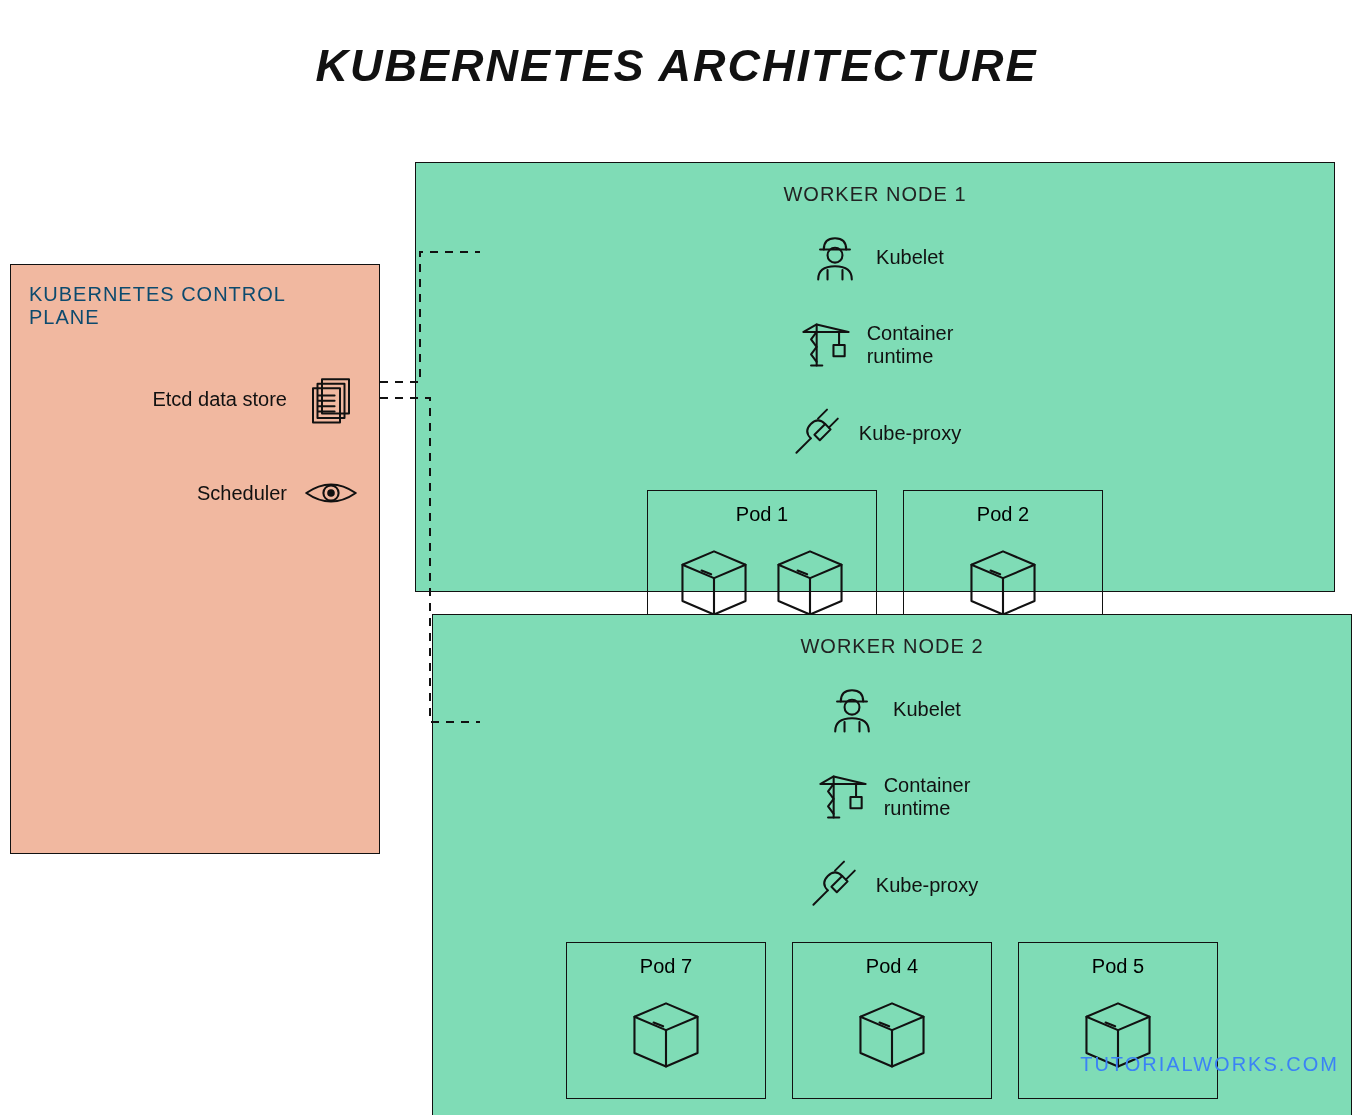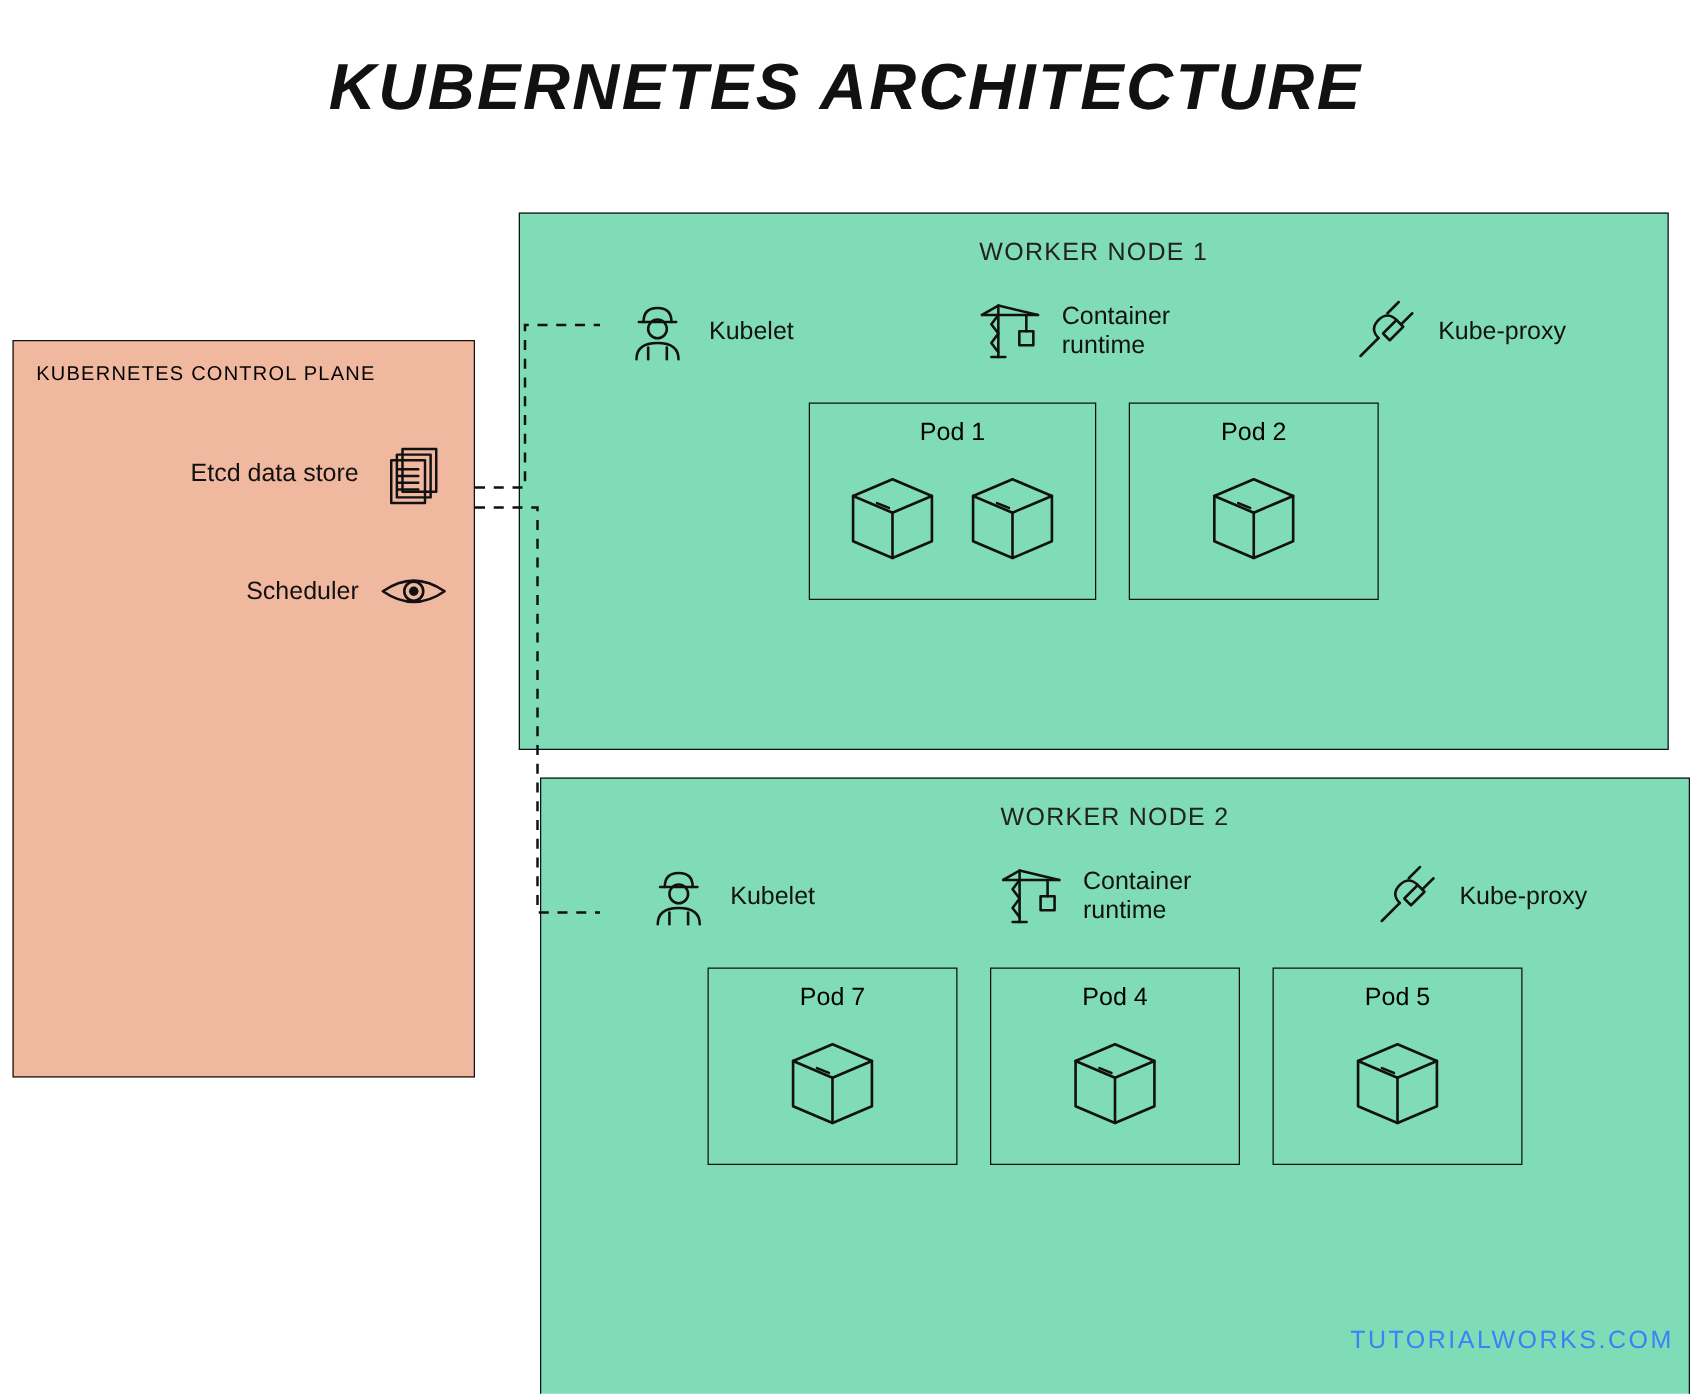--- a/index.html
+++ b/index.html
@@ -6,21 +6,21 @@
     body {
       font-family: -apple-system, BlinkMacSystemFont, "Segoe UI", Helvetica, Arial, sans-serif;
       background: #fff;
       width: 1353px;
       height: 1115px;
       position: relative;
       overflow: hidden;
     }
     .title {
       text-align: center;
-      font-size: 52px;
+      font-size: 45px;
       font-style: italic;
       font-weight: 600;
       letter-spacing: 2px;
       padding: 40px 16px 30px;
       color: #111;
     }
     .canvas {
       position: relative;
       width: 100%;
       height: 960px;
@@ -30,23 +30,23 @@
       position: absolute;
       left: 10px;
       top: 142px;
       width: 370px;
       height: 590px;
       background: #f1b8a0;
       border: 1.5px solid #111;
       padding: 18px;
     }
     .cp-title {
-      font-size: 16px;
+      font-size: 20px;
       letter-spacing: 1px;
-      color: #000000;
+      color: #0c4a6e;
       margin-bottom: 40px;
     }
     .cp-row {
       display: flex;
       align-items: center;
       justify-content: flex-end;
       gap: 14px;
       margin: 34px 0;
     }
     .cp-label {
@@ -75,20 +75,21 @@
       letter-spacing: 1px;
       color: #222;
       margin-bottom: 22px;
     }
     .agents {
       display: flex;
       justify-content: space-around;
       align-items: center;
       gap: 30px;
       margin: 6px 0 28px;
+      flex-direction: column;
     }
     .agent {
       display: flex;
       align-items: center;
       gap: 12px;
     }
     .a-icon { width: 58px; height: 58px; display:flex;align-items:center;justify-content:center;}
     .a-label {
       font-size: 20px;
       color: #111;

